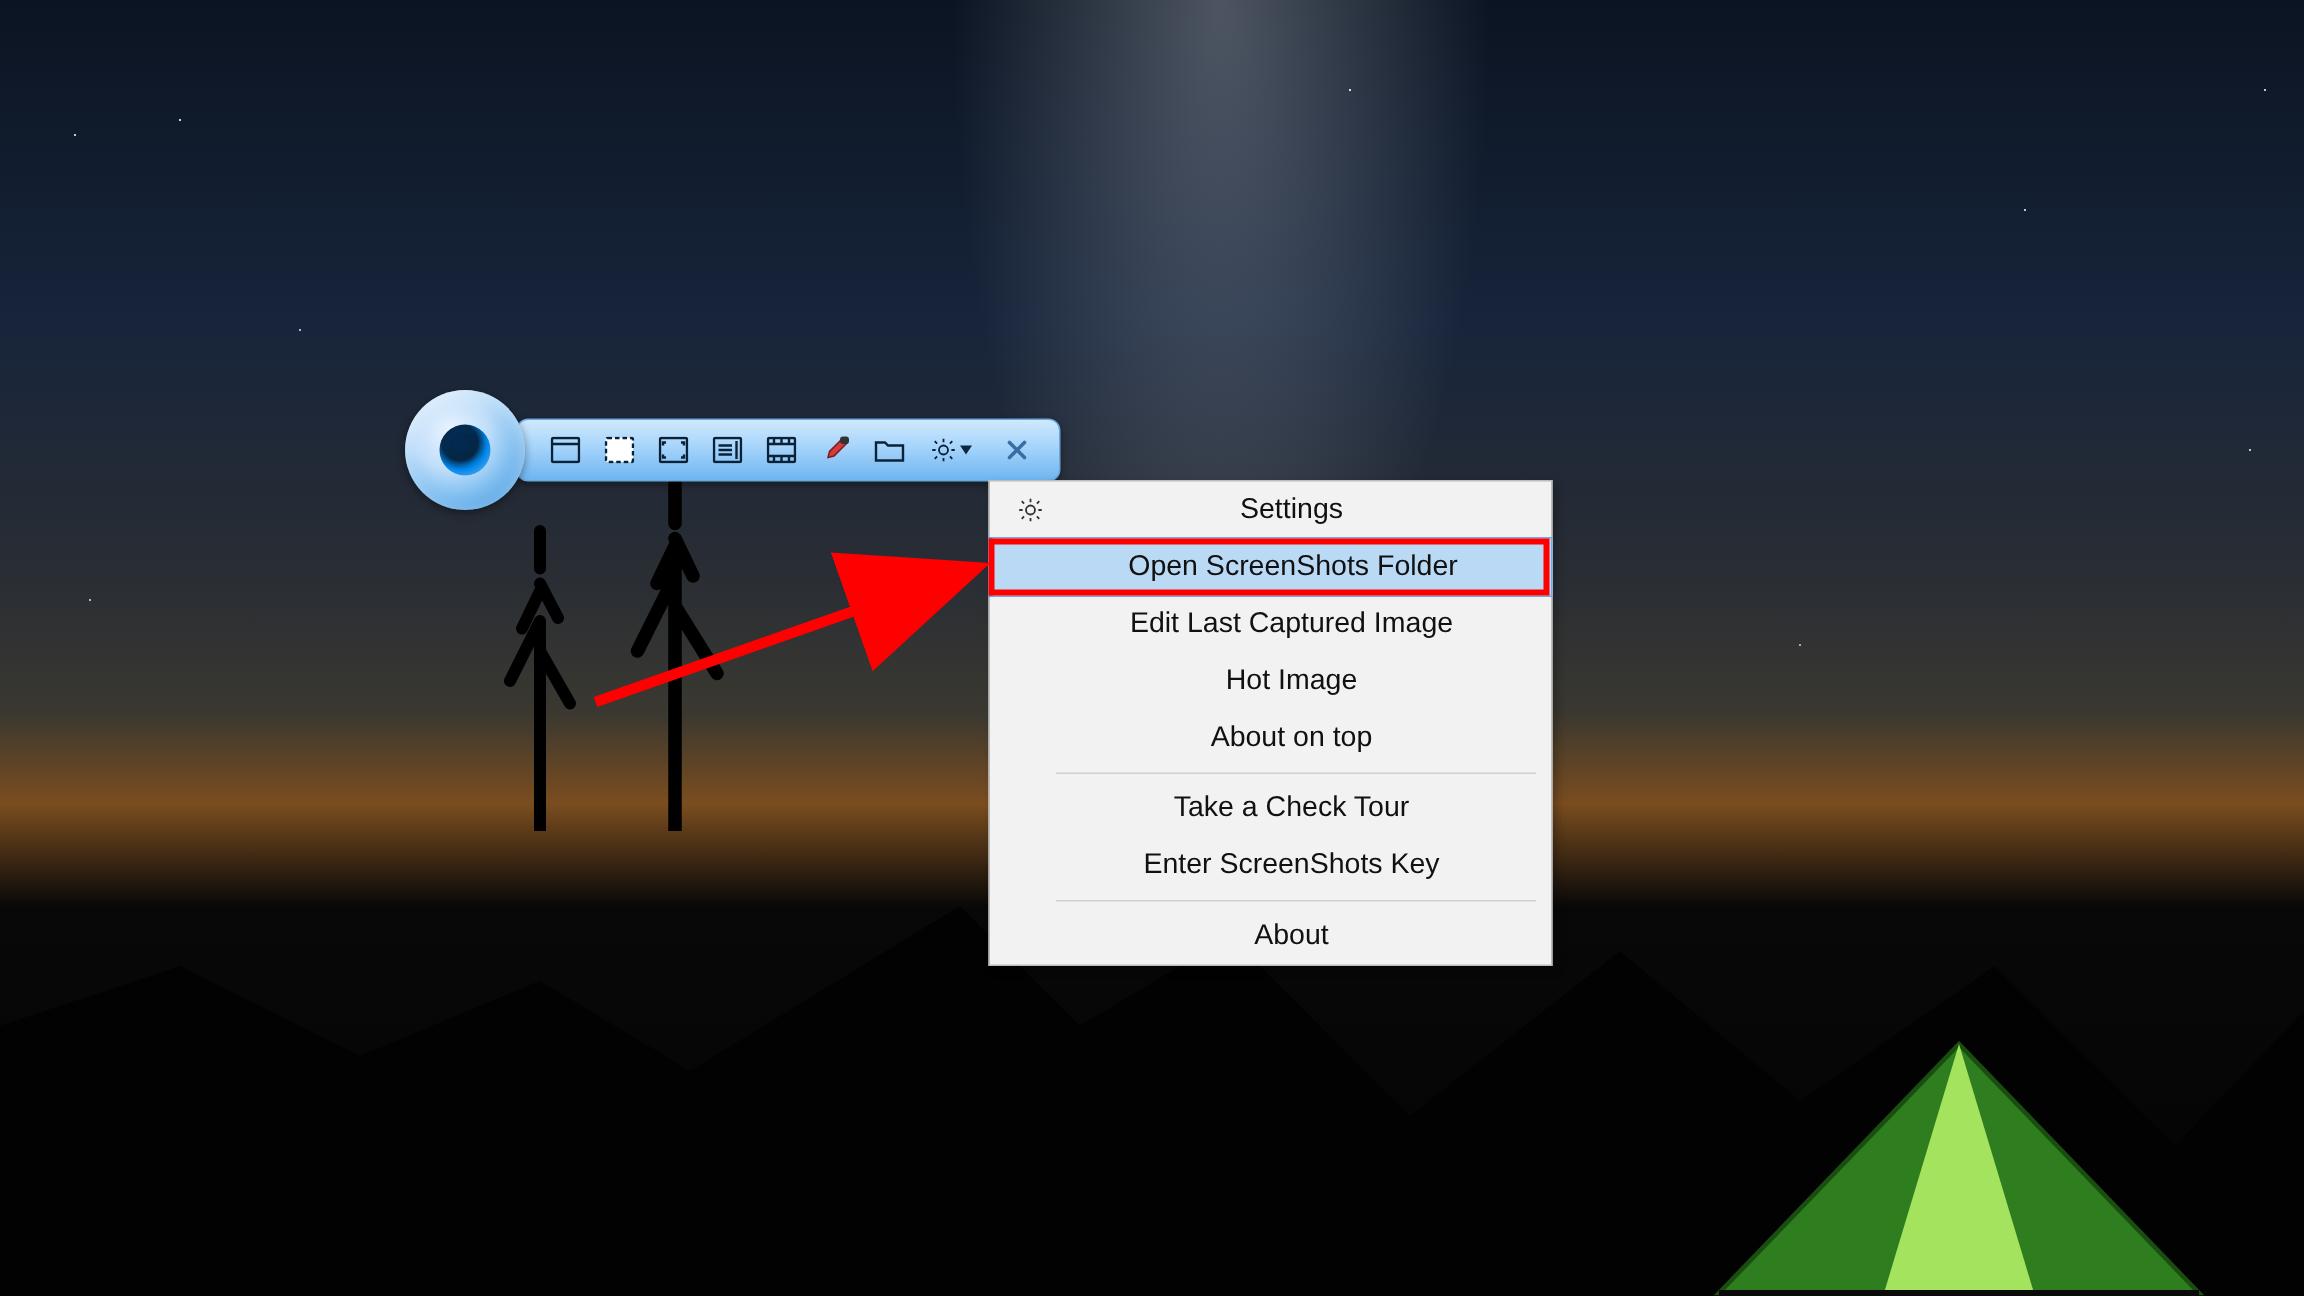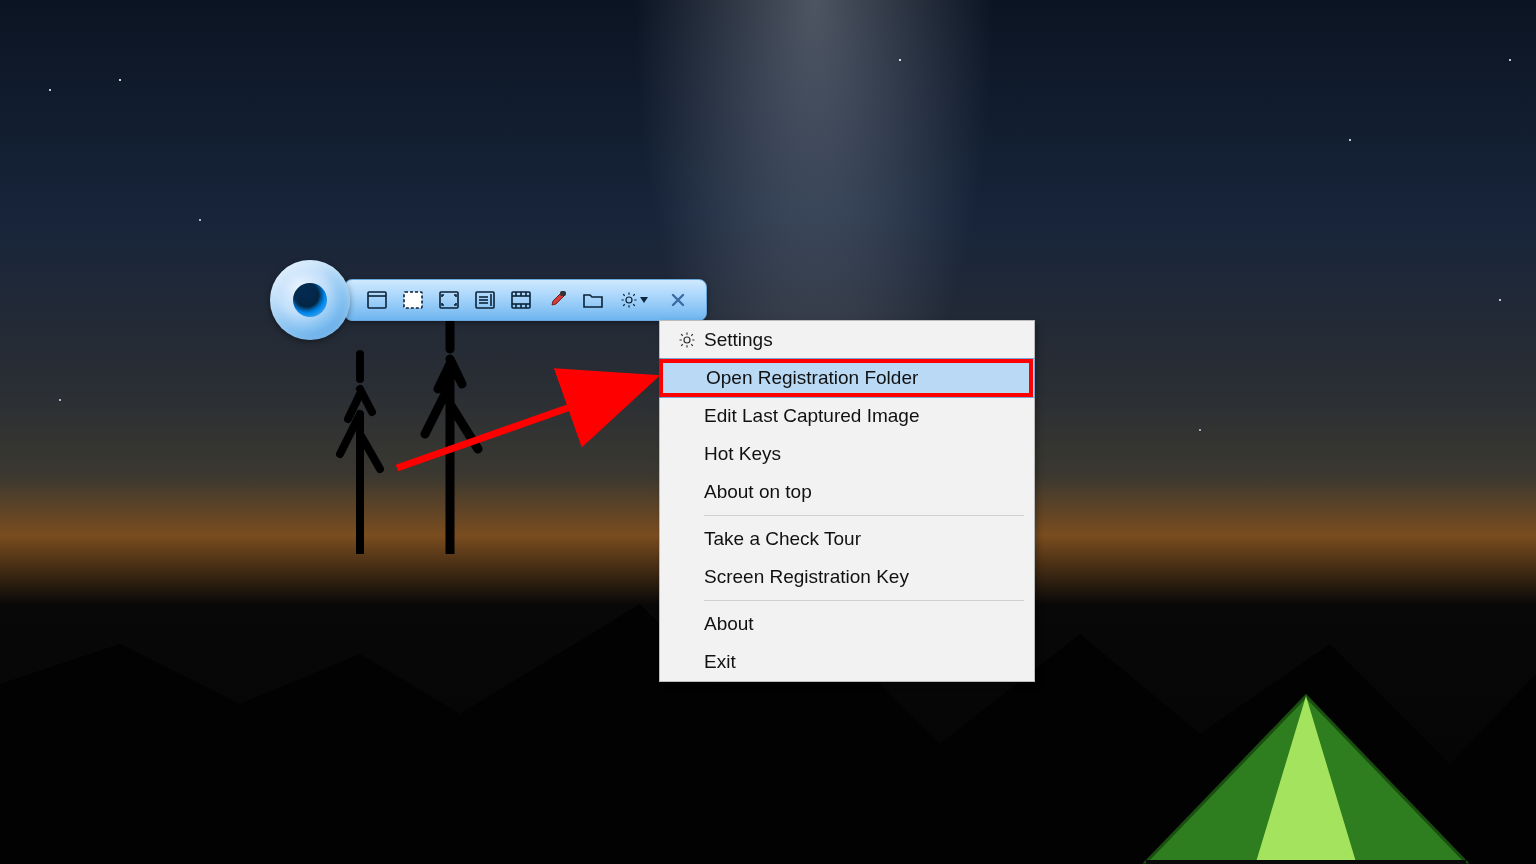--- a/index.html
+++ b/index.html
@@ -39,21 +39,21 @@
 .toolbar{display:flex;align-items:center;height:40px;padding:0 10px 0 14px;border-radius:8px;
   background:linear-gradient(to bottom,#cfe9fe 0%,#a6d4fb 45%,#6eb5f0 100%);
   border:1px solid #6aa7dd;box-shadow:0 2px 5px rgba(0,0,0,.35);}
 .tb-btn{width:30px;height:30px;margin:0 3px;border-radius:4px;display:flex;align-items:center;justify-content:center;cursor:pointer;}
 .tb-close{margin-left:6px;color:#3a6da3;}
 .tb-close svg{width:16px;height:16px;}
 .dropdown-caret{width:0;height:0;border-left:4px solid transparent;border-right:4px solid transparent;border-top:6px solid #0b2740;margin-left:2px;}
 
 
 .menu{position:absolute;left:659px;top:320px;width:374px;background:#f2f2f2;border:1px solid #bcbcbc;box-shadow:3px 3px 6px rgba(0,0,0,.25);}
-.menu-item{display:flex;align-items:center;height:38px;padding:0 16px 0 10px;cursor:pointer;color:#000;}
+.menu-item{display:flex;align-items:center;height:38px;padding:0 16px 0 10px;cursor:pointer;color:#000;text-align:center;}
 .menu-item .icon-slot{width:34px;display:flex;justify-content:center;}
 .menu-item .label{flex:1;white-space:nowrap;overflow:hidden;text-overflow:ellipsis;font-size:19px;color:#111;}
 .menu-sep{height:1px;margin:4px 10px 4px 44px;background:#d0d0d0;}
 .menu-item.highlight{background:#b9d9f4;border:1px solid #7aa6d8;border-left:3px solid #4a8bd4;margin:-1px;}
 
 
 .red-box{position:absolute;border:4px solid #ff0000;pointer-events:none;box-sizing:border-box;}
 .arrow-svg{position:absolute;pointer-events:none;}
 
 
@@ -161,51 +161,47 @@
         <span class="icon-slot">
           <svg width="18" height="18" viewBox="0 0 24 24">
             <path style="stroke:#333;stroke-width:1.6;fill:none" d="M12 8a4 4 0 1 0 0 8 4 4 0 0 0 0-8z"></path>
             <path style="stroke:#333;stroke-width:1.6;fill:none" d="M12 2v3M12 19v3M4.2 4.2l2.1 2.1M17.7 17.7l2.1 2.1M2 12h3M19 12h3M4.2 19.8l2.1-2.1M17.7 6.3l2.1-2.1"></path>
           </svg>
         </span>
         <span class="label">Settings</span>
       </div>
       <div class="menu-item highlight">
         <span class="icon-slot"></span>
-        <span class="label">Open Registration Folder</span>
+        <span class="label">Open ScreenShots Folder</span>
       </div>
       <div class="menu-item">
         <span class="icon-slot"></span>
         <span class="label">Edit Last Captured Image</span>
       </div>
       <div class="menu-item">
         <span class="icon-slot"></span>
-        <span class="label">Hot Keys</span>
+        <span class="label">Hot Image</span>
       </div>
       <div class="menu-item">
         <span class="icon-slot"></span>
         <span class="label">About on top</span>
       </div>
       <div class="menu-sep"></div>
       <div class="menu-item">
         <span class="icon-slot"></span>
         <span class="label">Take a Check Tour</span>
       </div>
       <div class="menu-item">
         <span class="icon-slot"></span>
-        <span class="label">Screen Registration Key</span>
+        <span class="label">Enter ScreenShots Key</span>
       </div>
       <div class="menu-sep"></div>
       <div class="menu-item">
         <span class="icon-slot"></span>
         <span class="label">About</span>
-      </div>
-      <div class="menu-item">
-        <span class="icon-slot"></span>
-        <span class="label">Exit</span>
       </div>
     </div>
 
   <div class="red-box" style="left:659px;top:359px;width:374px;height:38px;"></div>
 
   <svg class="arrow-svg" style="left:385px;top:350px;width:290px;height:130px;">
     <defs>
         <marker id="ah" markerWidth="14" markerHeight="12" refX="12" refY="6" orient="auto">
           <path d="M0 0 L14 6 L0 12 Z" fill="#ff0000"></path>
         </marker>

